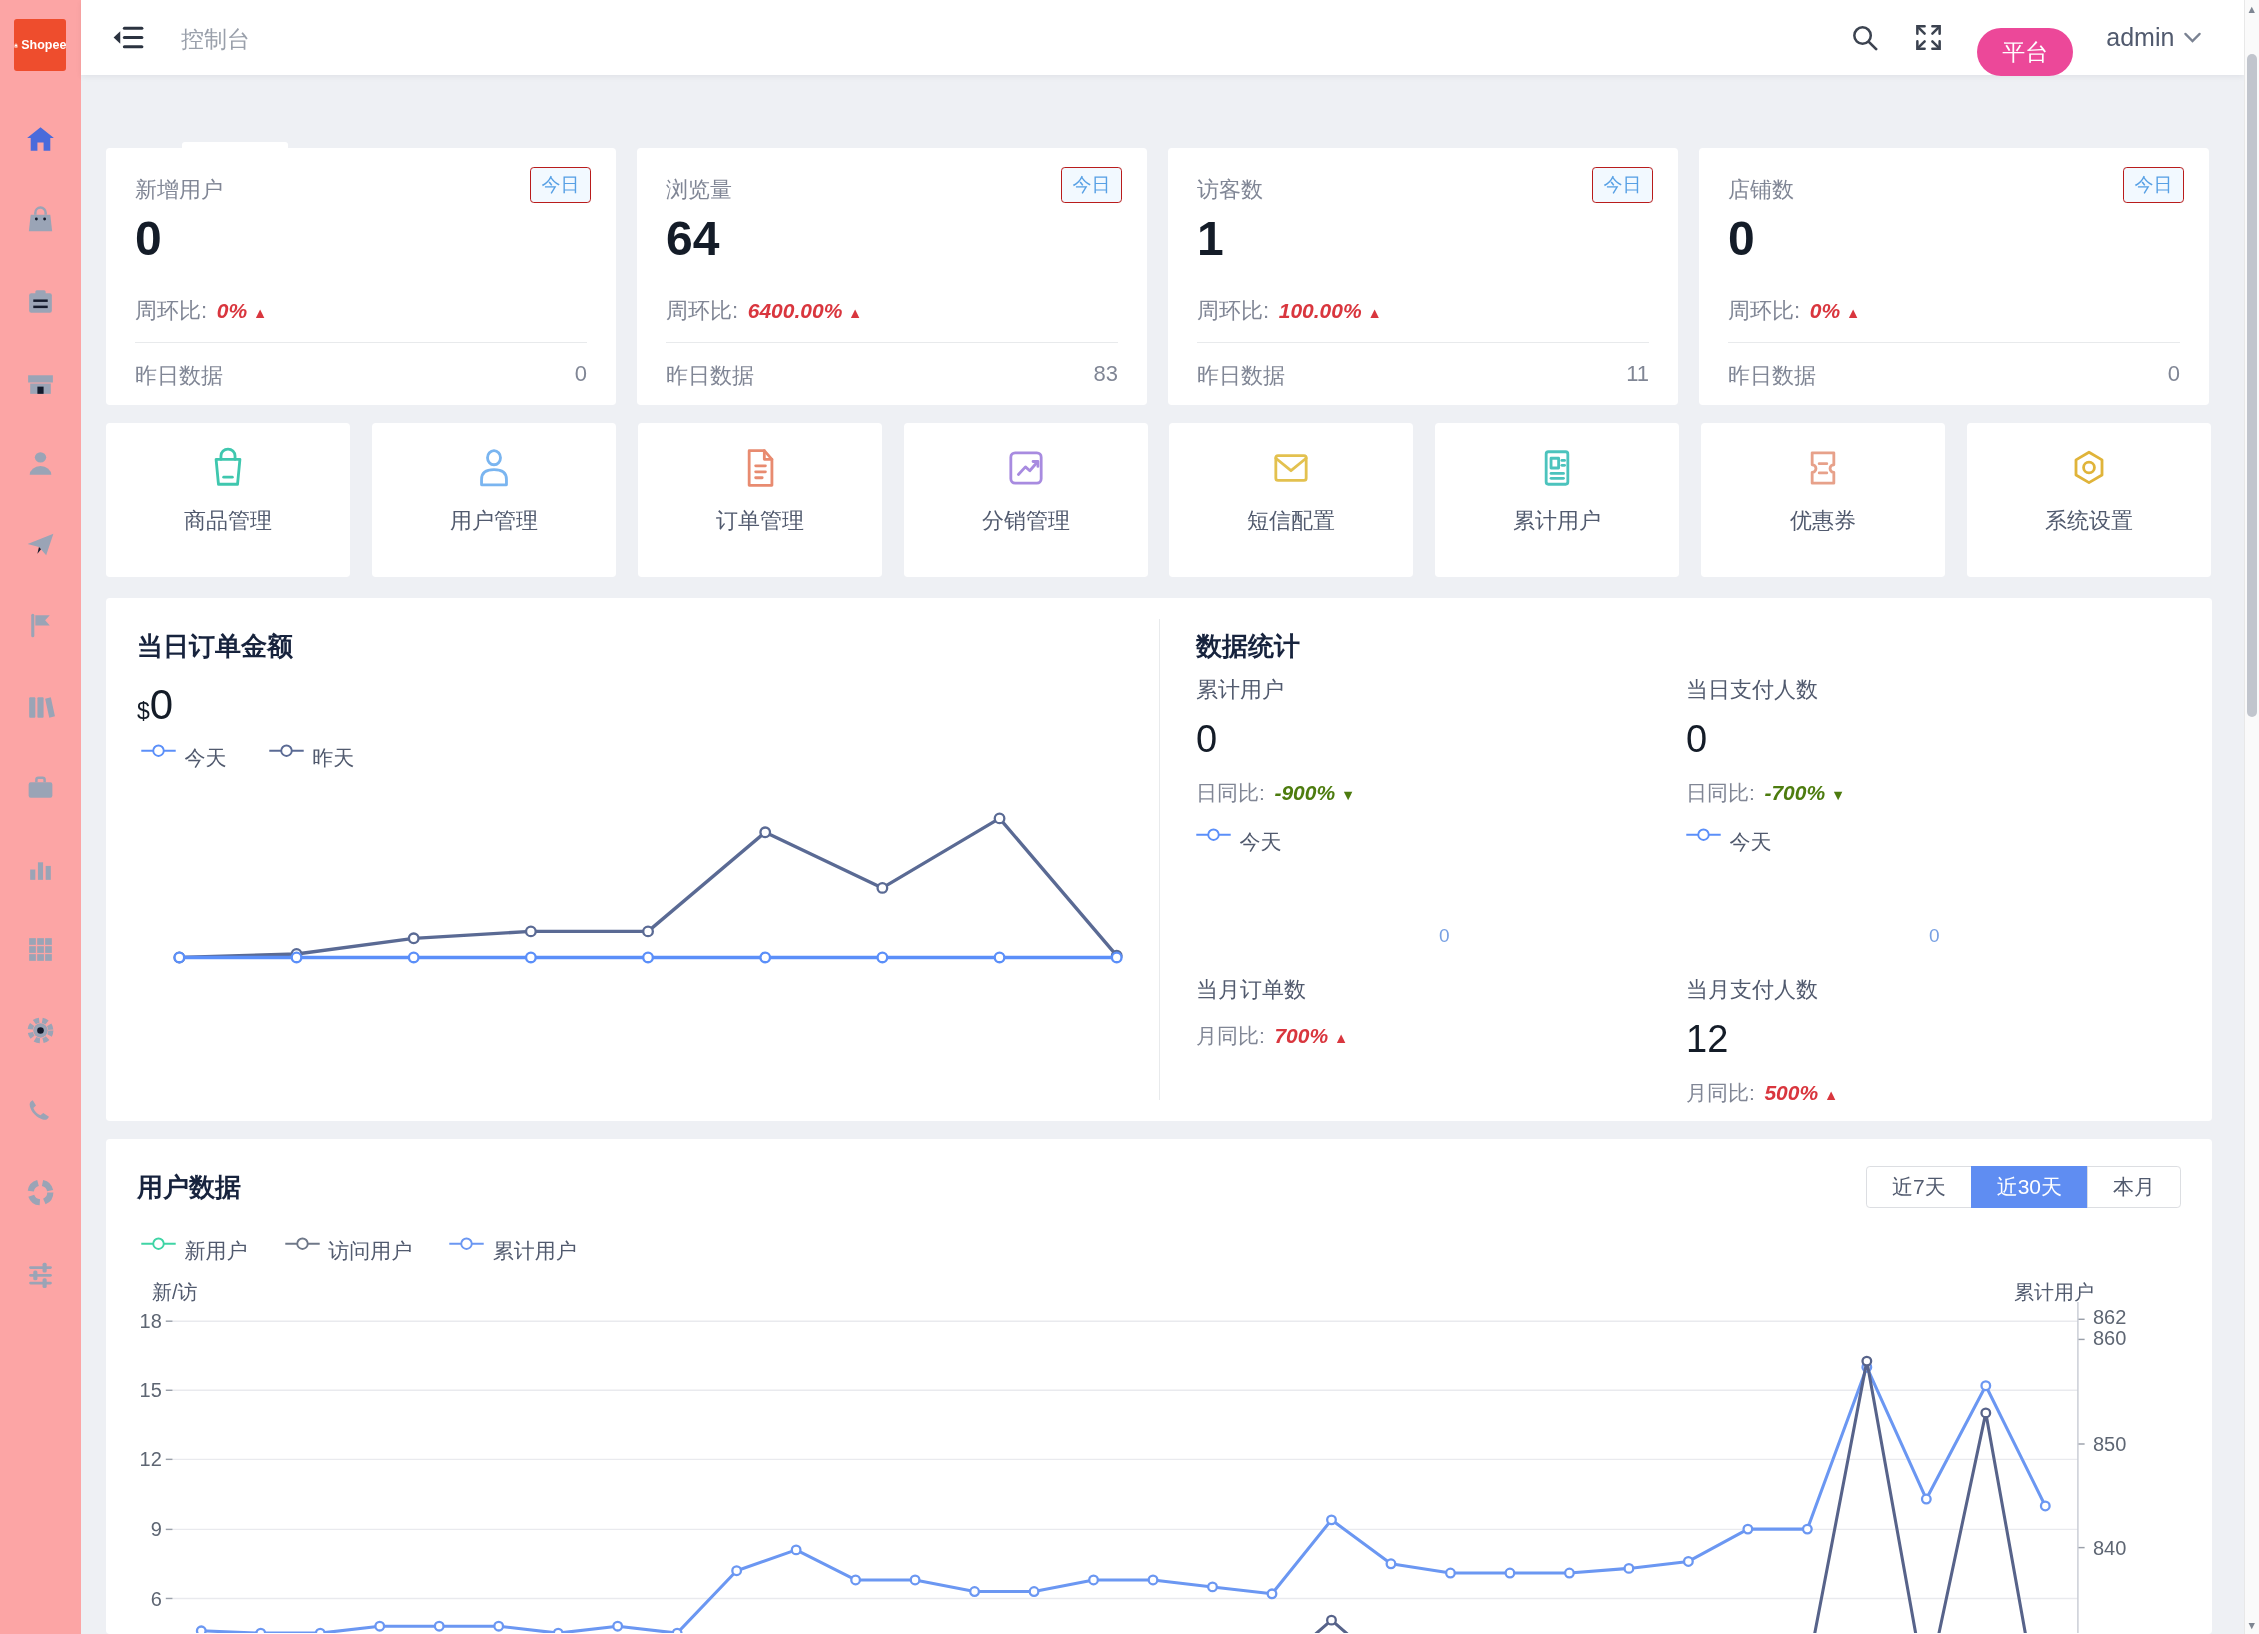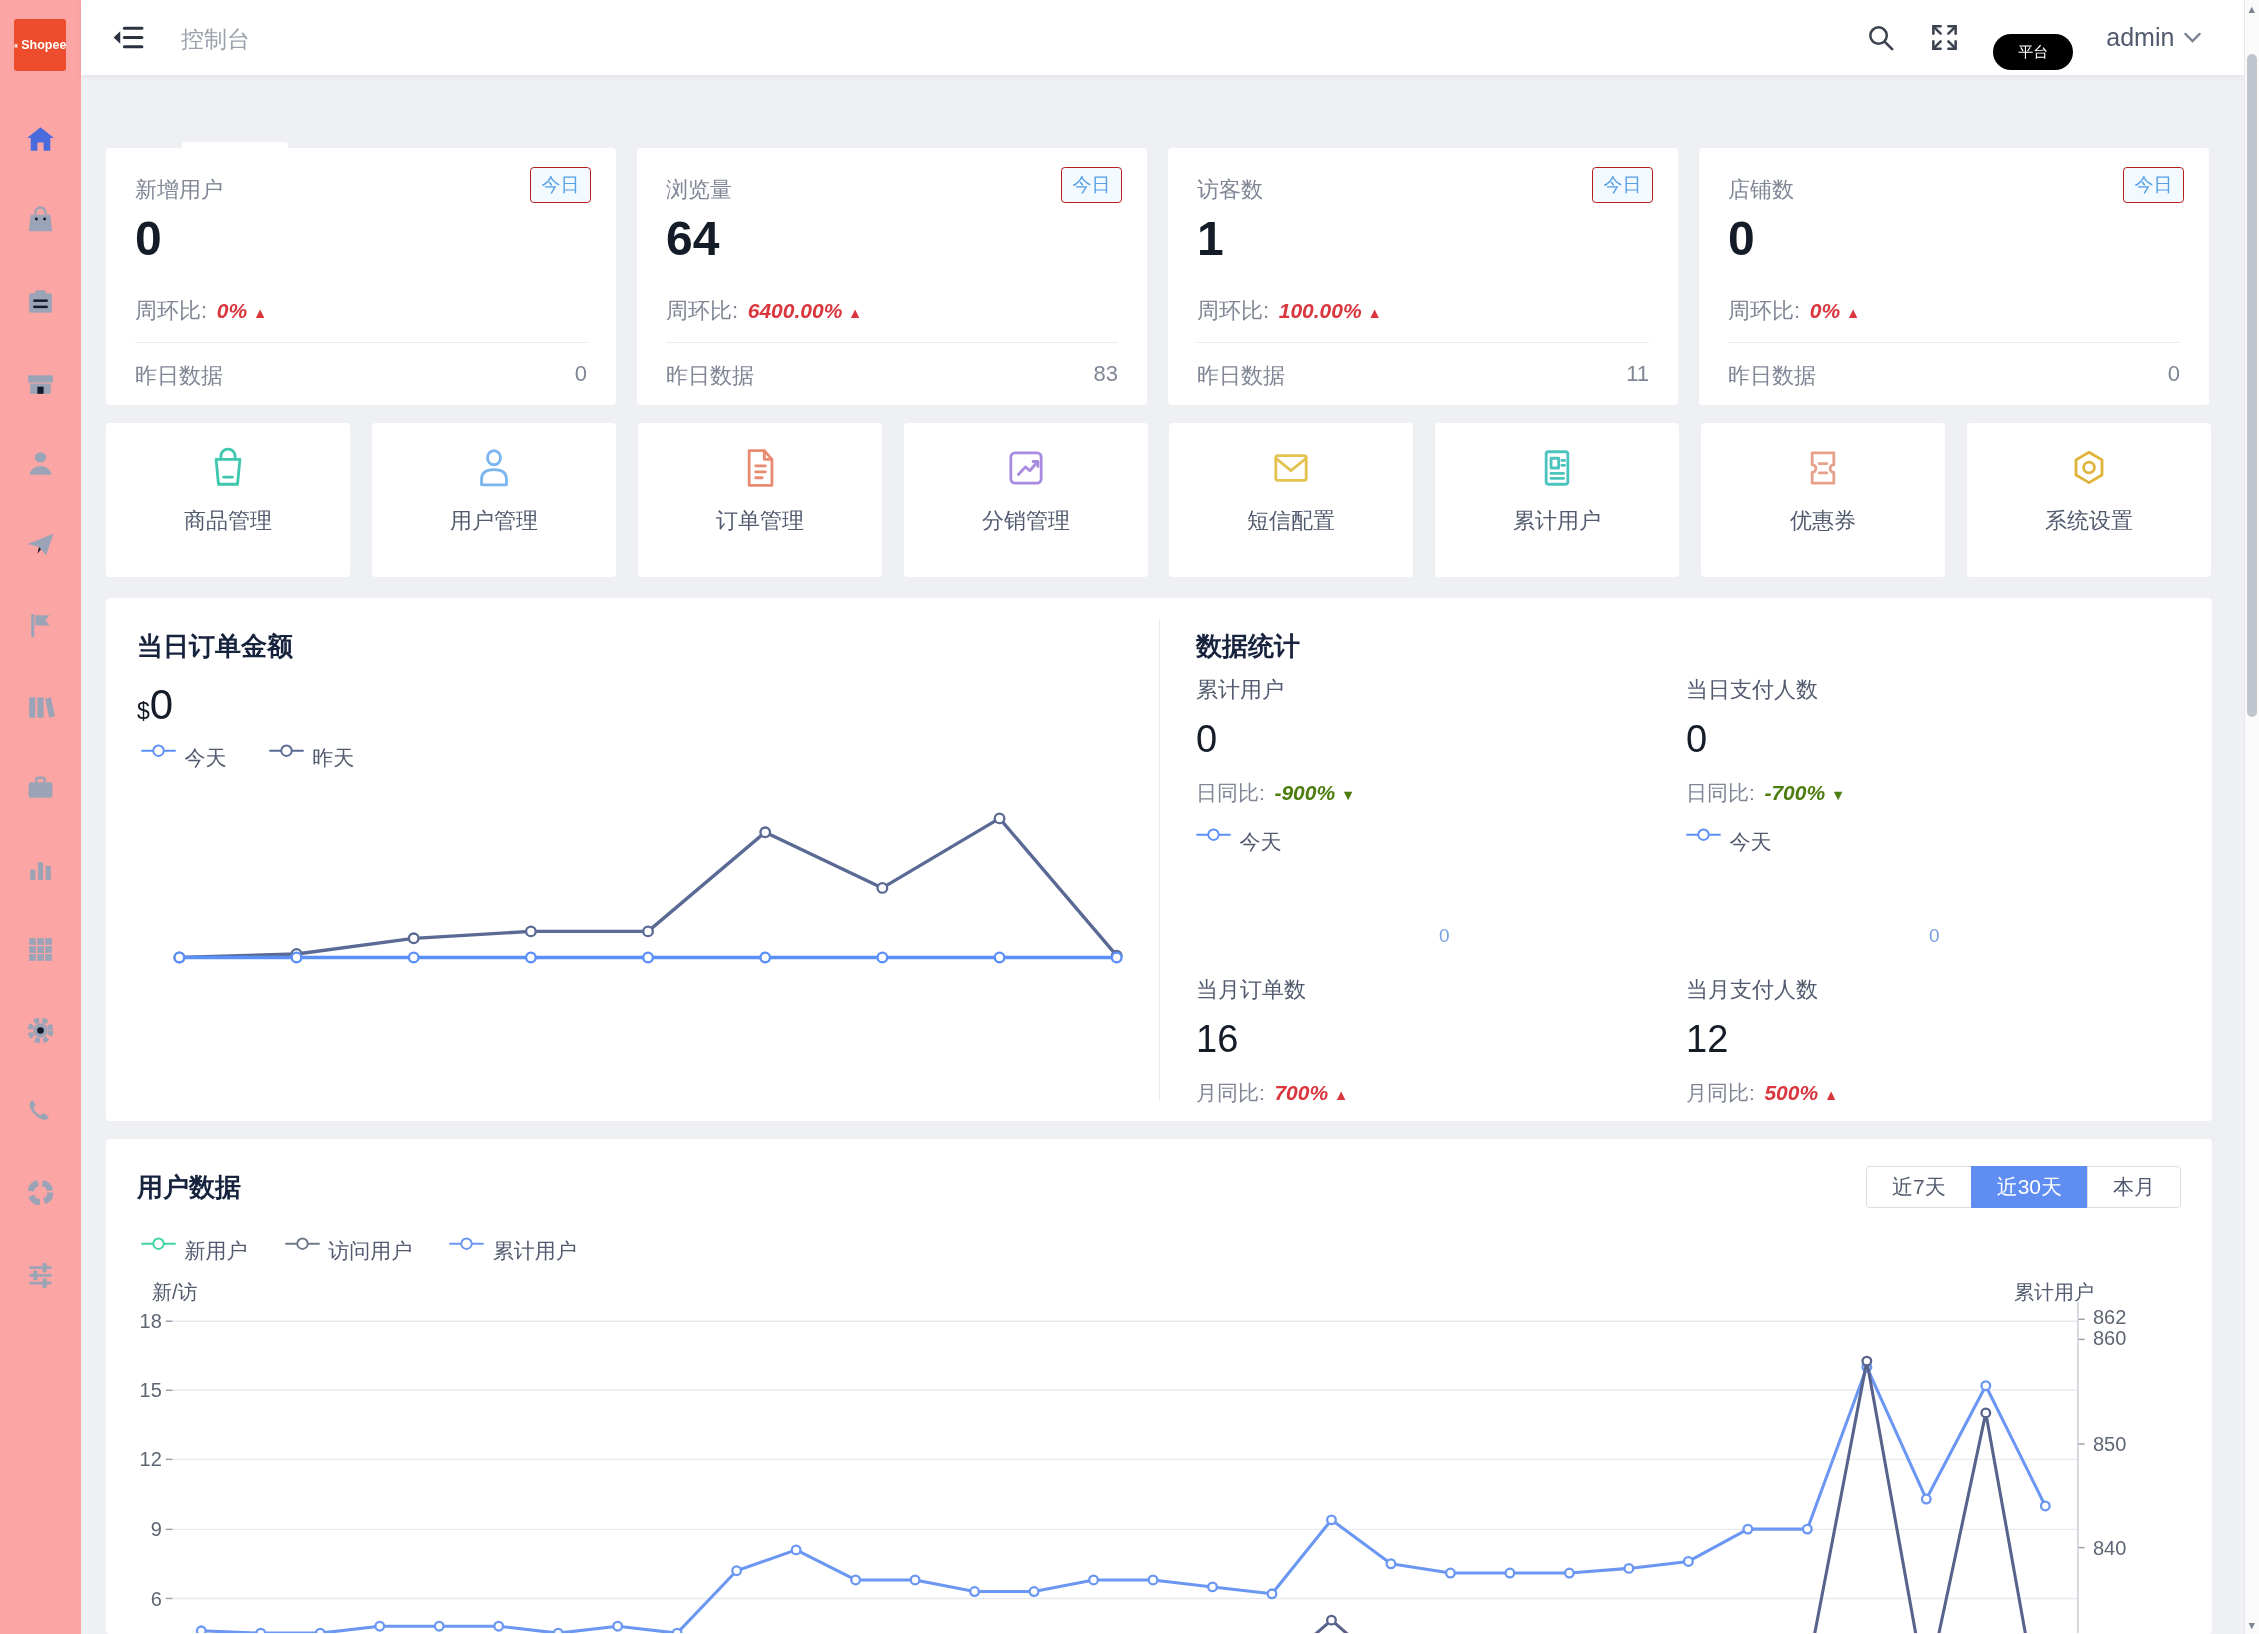--- a/index.html
+++ b/index.html
@@ -14,22 +14,22 @@
   .side-item{height:81px;display:flex;align-items:center;justify-content:center;cursor:pointer;}
   .side-item svg{width:33px;height:33px;fill:#9aa4b6;stroke:#9aa4b6;}
   .side-item.active svg{fill:#4a6bdb;stroke:#4a6bdb;}
   
   .header{position:absolute;left:81px;top:0;width:2163px;height:75px;background:#fff;
           box-shadow:0 1.9px 5.8px rgba(0,21,41,.06);}
   .hamburger{position:absolute;left:29px;top:19px;width:37px;height:37px;cursor:pointer;}
   .crumb{position:absolute;left:100px;top:24px;font-size:23px;color:#9aa0ab;}
   .h-right{position:absolute;right:42px;top:0;height:75px;display:flex;align-items:center;gap:33px;}
   .hicon{width:31px;height:31px;cursor:pointer;}
-  .platform-btn{background:#000000;color:#fff;border:none;border-radius:29px;padding:8.6px 25px;
-                font-size:15px;cursor:pointer;font-family:inherit;margin-top:29px;}
+  .platform-btn{background:#ec4899;color:#fff;border:none;border-radius:29px;padding:8.6px 25px;
+                font-size:23px;cursor:pointer;font-family:inherit;margin-top:29px;}
   .admin{font-size:25px;color:#515a6e;display:flex;align-items:center;gap:8.6px;cursor:pointer;}
   
   .tab{position:absolute;left:182px;top:142px;min-width:106px;height:42px;background:#fff;color:#5b8cf0;
        font-size:21px;display:flex;align-items:center;justify-content:center;border-radius:2.9px;cursor:pointer;}
   
   .stat-card{position:absolute;top:148px;width:510px;height:257px;background:#fff;border-radius:3.8px;}
   .sc-title{position:absolute;left:29px;top:27px;font-size:22px;color:#808695;}
   .sc-badge{position:absolute;right:25px;top:19px;font-size:19px;color:#57a0e5;border:1px solid #b91c1c;
             background:#f2f9ff;border-radius:3.8px;padding:3.8px 10.6px;}
   .sc-value{position:absolute;left:29px;top:63px;font-size:48px;font-weight:bold;color:#141c28;}
@@ -426,21 +426,20 @@
           <line x1="0" y1="7" x2="36" y2="7" stroke="#5b8ff9" stroke-width="2"></line>
           <circle cx="18" cy="7" r="5.5" fill="#fff" stroke="#5b8ff9" stroke-width="2"></circle>
         </svg>
       <span>今天</span>
     </div>
   </div>
   <div class="mini-zero" style="left:1333px;top:327px">0</div>
   <div class="mini-zero" style="left:1823px;top:327px">0</div>
   <div class="ds-item" style="left:1090px;top:377px">
     <div class="l">当月订单数</div>
-    <div class="v">16</div>
     <div class="c"><span>月同比:</span><span class="pct red">700%</span><span class="arr red">▲</span></div>
   </div>
   <div class="ds-item" style="left:1580px;top:377px">
     <div class="l">当月支付人数</div>
     <div class="v">12</div>
     <div class="c"><span>月同比:</span><span class="pct red">500%</span><span class="arr red">▲</span></div>
   </div>
 </div>
 
 <div class="panel" id="user-panel">

